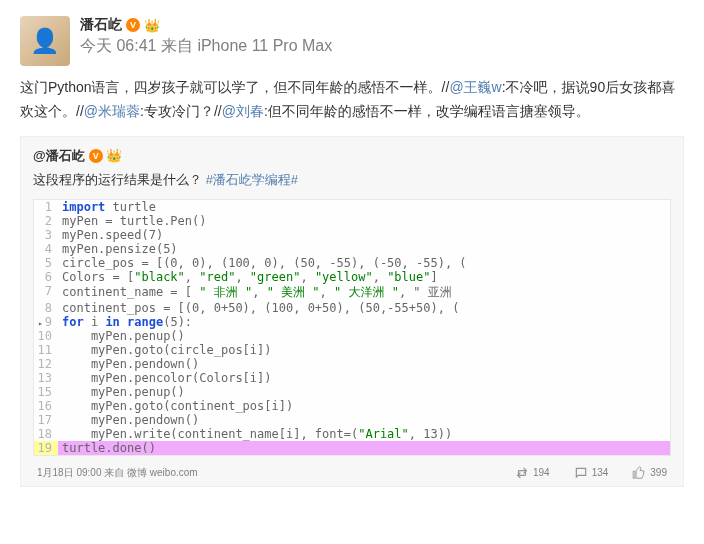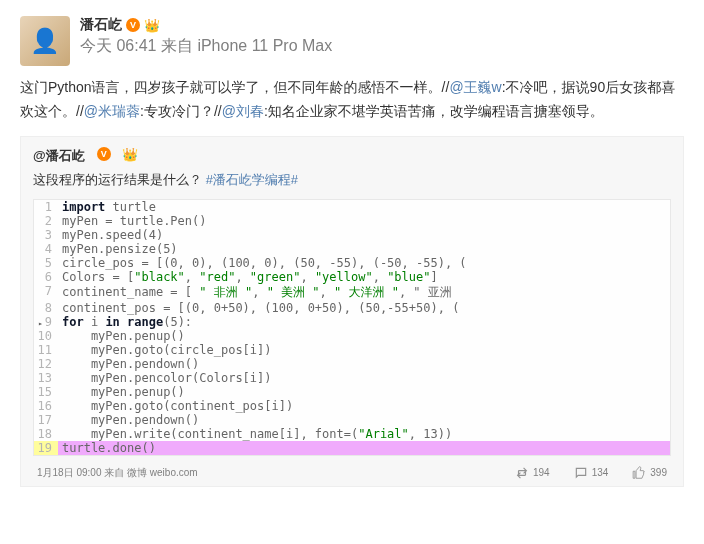--- a/index.html
+++ b/index.html
@@ -10,30 +10,30 @@
   .head-main { flex: 1; }
   .name-row { display: flex; align-items: center; gap: 4px; }
   .name { color: #333; font-weight: 600; font-size: 14px; }
   .v-badge { width:14px; height:14px; background:#ff8200; border-radius:50%; display:inline-flex; align-items:center; justify-content:center; color:#fff; font-size:9px; font-weight:bold; }
   .club-badge { font-size:13px; }
   .meta { color: #808080; font-size: 16px; margin-top: 2px; }
   .content { margin-top: 10px; line-height: 1.7; color: #333; font-size: 14px; word-break: break-all; }
   .content .sep { color: #333; }
   .content .mention2 { color: #507daf; }
   .quote-box { margin-top: 12px; background: #f7f7f7; border: 1px solid #eee; padding: 10px 12px 0 12px; }
-  .q-name-row { display: flex; align-items:flex-start; gap:12px; font-size:13px; }
+  .q-name-row { display: flex; align-items:center; gap:4px; font-size:13px; }
   .q-name { color:#333; font-weight:600; }
   .q-text { margin-top:6px; font-size:13px; color:#333; }
   .q-text .hashtag { color:#507daf; }
   .code-wrap { margin-top:10px; background:#fefefe; border:1px solid #e8e8e8; font-family: Consolas, monospace; font-size:12px; color:#666; position:relative; }
   .code-line { display:flex; }
   .gutter { width:24px; text-align:right; padding-right:6px; color:#b4b4b4; background:#fefefe; user-select:none; }
   .gutter.hl { background:#fffce6; }
   .code { padding-left:4px; white-space:pre; flex:1; }
-  .kw { color:#0f172a; font-weight:bold; }
+  .kw { color:#1d4ed8; font-weight:bold; }
   .str { color:#007f00; }
   .code-line:last-child .code { background:#fffd9c; }
   .code-line:last-child .gutter { background:#fffd9c; }
   .tri { color:#666; font-size:8px; padding-right:2px; }
   .footer { display:flex; justify-content:space-between; align-items:center; padding: 10px 4px 6px 4px; font-size:10px; color:#808080; }
   .footer-left { color:#808080; }
   .footer-right { display:flex; gap:24px; align-items:flex-end; }
   .action { display:flex; align-items:center; gap:4px; cursor:pointer; }
   .icon-svg { width:14px; height:14px; fill:#939393; }
 </style>
@@ -47,21 +47,21 @@
       <div class="name-row">
         <span class="name">潘石屹</span>
         <span class="v-badge">V</span>
         <span class="club-badge">👑</span>
       </div>
       <div class="meta">今天 06:41 来自 iPhone 11 Pro Max</div>
     </div>
   </div>
 
   <div class="content">
-    <span>这门Python语言，四岁孩子就可以学了，但不同年龄的感悟不一样。</span><span class="sep">//</span><span class="mention2">@王巍w</span><span>:不冷吧，据说90后女孩都喜欢这个。</span><span class="sep">//</span><span class="mention2">@米瑞蓉</span><span>:专攻冷门？</span><span class="sep">//</span><span class="mention2">@刘春</span><span>:知名企业家不堪学英语苦痛，改学编程语言搪塞领导。</span>
+    <span>这门Python语言，四岁孩子就可以学了，但不同年龄的感悟不一样。</span><span class="sep">//</span><span class="mention2">@王巍w</span><span>:不冷吧，据说90后女孩都喜欢这个。</span><span class="sep">//</span><span class="mention2">@米瑞蓉</span><span>:专攻冷门？</span><span class="sep">//</span><span class="mention2">@刘春</span><span>:但不同年龄的感悟不一样，改学编程语言搪塞领导。</span>
   </div>
 
   <div class="quote-box">
     <div class="q-name-row">
       <span class="q-name">@潘石屹</span>
       <span class="v-badge">V</span>
       <span class="club-badge">👑</span>
     </div>
     <div class="q-text">
       <span>这段程序的运行结果是什么？</span>
@@ -72,21 +72,21 @@
         <div class="code-line">
           <div class="gutter">1</div>
           <div class="code"><span class="kw">import</span> turtle</div>
         </div>
         <div class="code-line">
           <div class="gutter">2</div>
           <div class="code">myPen = turtle.Pen()</div>
         </div>
         <div class="code-line">
           <div class="gutter">3</div>
-          <div class="code">myPen.speed(4)</div>
+          <div class="code">myPen.speed(7)</div>
         </div>
         <div class="code-line">
           <div class="gutter">4</div>
           <div class="code">myPen.pensize(5)</div>
         </div>
         <div class="code-line">
           <div class="gutter">5</div>
           <div class="code">circle_pos = [(0, 0), (100, 0), (50, -55), (-50, -55), (</div>
         </div>
         <div class="code-line">

